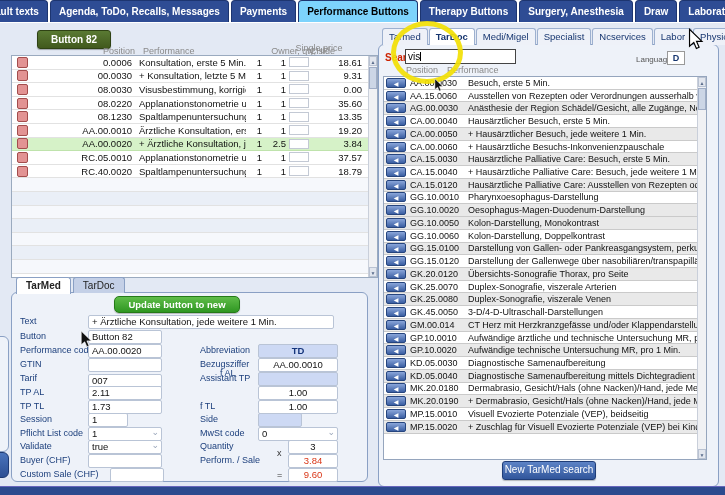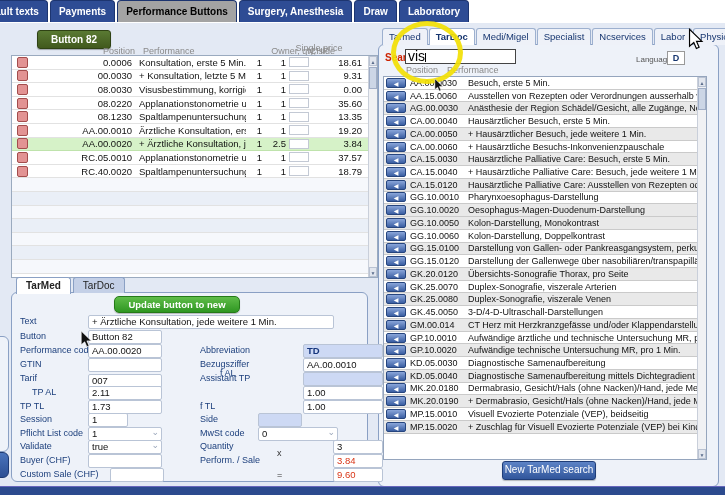--- a/index.html
+++ b/index.html
@@ -3,21 +3,21 @@
 <meta charset="utf-8">
 <style>
   html,body{margin:0;padding:0;}
   .stage{position:relative;width:725px;height:495px;background:#e3e9f4;overflow:hidden;
          font-family:"Liberation Sans",sans-serif;-webkit-font-smoothing:antialiased;}
   
   .topstrip{position:absolute;left:0;top:0;width:725px;height:23px;background:#ffffff;}
   #top-tabs{position:absolute;left:-14px;top:0;height:22px;display:flex;gap:2px;}
   .ttab{height:21px;padding:0 8px;background:#2e4c94;color:#fff;font-weight:bold;font-size:10px;
         line-height:21px;border:1px solid #1d3570;border-bottom:none;border-radius:4px 4px 0 0;white-space:nowrap;}
-  .ttab.active{background:#a3a3a3;color:#000;}
+  .ttab.active{background:#7dd3fc;color:#000;}
   
   .btn82{position:absolute;left:37px;top:30px;width:72px;height:17px;border-radius:3px;
          background:linear-gradient(#5a7a33,#41591d);border:1px solid #2f4214;color:#fff;
          font-size:10px;font-weight:bold;text-align:center;line-height:17px;box-shadow:0 1px 1px rgba(0,0,0,.3);}
   .phead{position:absolute;color:#8a8a8a;font-size:9px;white-space:nowrap;}
   .ptable{position:absolute;left:11px;top:55px;width:365px;height:221px;background:#fff;
           border:1px solid #9aaabf;}
   #perf-rows{position:absolute;left:0;top:0;right:9px;bottom:0;overflow:hidden;}
   .prow{display:flex;align-items:center;height:13.6px;background:#fff;border-bottom:1px solid #e2e2e2;
         font-size:9.5px;color:#111;box-sizing:border-box;}
@@ -46,33 +46,33 @@
         border:1px solid #8aa0c4;border-bottom:none;border-radius:3px 3px 0 0;margin-right:2px;}
   .ftab.active{background:#fff;font-weight:bold;height:16px;}
   .updbtn{position:absolute;left:114px;top:296px;width:124px;height:15px;border-radius:5px;z-index:3;
           background:linear-gradient(#5fbc49,#2f9722);border:1px solid #257a18;color:#fff;font-size:9.5px;
           font-weight:bold;text-align:center;line-height:15px;box-shadow:0 1px 1px rgba(0,0,0,.25);}
   #form-fields{position:absolute;left:0;top:0;width:725px;height:495px;pointer-events:none;}
   .flabel{position:absolute;font-size:9px;color:#1c3f7c;white-space:nowrap;z-index:3;}
   .fbox{position:absolute;height:12px;line-height:12px;background:#fff;border:1px solid #b9c4d6;
         border-radius:2px;font-size:9.5px;color:#111;padding:0 3px;white-space:nowrap;overflow:hidden;z-index:3;box-sizing:content-box;}
   .fbox.ro{background:#cdd9f4;color:#15357c;font-weight:bold;}
-  .fbox.rval{text-align:left;margin-left:45px;}
+  .fbox.rval{text-align:center;}
   .fbox.red{color:#d93516;}
   .fbox.drop .chev{position:absolute;right:2px;top:-2px;color:#9aa6ba;font-size:9px;}
   .fprefix{position:absolute;font-size:9px;color:#333;z-index:3;}
   
   .gbox.cat{left:378px;top:44px;width:339px;height:441px;}
   #cat-tabs{position:absolute;left:382px;top:28px;display:flex;z-index:3;}
   .ctab{height:16px;padding:0 6px;font-size:9.5px;line-height:16px;color:#16356f;background:#eef1f8;
         border:1px solid #9db0cf;border-bottom:none;border-radius:3px 3px 0 0;margin-right:1px;white-space:nowrap;}
   .ctab.active{background:#fff;font-weight:bold;}
   .searchlbl{position:absolute;left:385px;top:52px;color:#cc2200;font-weight:bold;font-size:10px;z-index:3;}
   .searchbox{position:absolute;left:405px;top:49px;width:105px;height:13px;background:#fff;border:1px solid #444;
-             font-size:14px;line-height:13px;padding:0 2px;z-index:3;}
+             font-size:10px;line-height:13px;padding:0 2px;z-index:3;}
   .caret{display:inline-block;width:1px;height:9px;background:#000;vertical-align:-1px;}
   .langlbl{position:absolute;left:636px;top:55px;font-size:8px;color:#555;z-index:3;}
   .langbox{position:absolute;left:667px;top:51px;width:16px;height:12px;background:#fff;border:1px solid #999;
            text-align:center;font-size:9px;font-weight:bold;color:#16356f;line-height:12px;z-index:3;}
   .chead{position:absolute;color:#8a8a8a;font-size:9px;z-index:2;}
   .clist{position:absolute;left:383px;top:76px;width:322px;height:382px;background:#fff;border:1px solid #95a5bd;}
   #cat-rows{position:absolute;left:0;top:0;right:9px;bottom:0;display:grid;grid-template-rows:repeat(30,1fr);}
   .crow{display:flex;align-items:center;border-bottom:1px solid #cacaca;background:#fff;font-size:9px;color:#111;
         box-sizing:border-box;overflow:hidden;}
   .crow.alt{background:#e9e9e9;}
@@ -94,22 +94,24 @@
   .cursor{position:absolute;z-index:60;}
 </style>
 </head>
 <body>
 
 <div class="stage">
 
   <div class="topstrip"></div>
   <div id="top-tabs">
       <div class="ttab">ault texts</div>
+      <div class="ttab">Agenda, ToDo, Recalls, Messages</div>
       <div class="ttab">Payments</div>
       <div class="ttab active">Performance Buttons</div>
+      <div class="ttab">Therapy Buttons</div>
       <div class="ttab">Surgery, Anesthesia</div>
       <div class="ttab">Draw</div>
       <div class="ttab">Laboratory</div>
     </div>
 
   <div class="lsliver-box"></div>
   <div class="lsliver-btn"></div>
 
   <div class="btn82">Button 82</div>
   <div class="phead" style="left:62px;top:46px;width:73px;text-align:right;">Position</div>
@@ -268,21 +270,21 @@
       <div class="flabel" style="left: 200px; top: 345px;">Abbreviation</div>
       <div class="fbox ro rval" style="left: 258px; top: 344px; width: 72px;">TD</div>
       <div class="flabel" style="left: 20px; top: 359px;">GTIN</div>
       <div class="fbox" style="left: 88px; top: 358px; width: 66px;"></div>
       <div class="flabel" style="left: 200px; top: 359px;">Bezugsziffer</div>
       <div class="fbox rval" style="left: 258px; top: 358px; width: 72px;">AA.00.0010</div>
       <div class="flabel" style="left: 20px; top: 373px;">Tarif</div>
       <div class="fbox" style="left: 88px; top: 374px; width: 66px;">007</div>
       <div class="flabel" style="left: 200px; top: 373px;">Assistant TP</div>
       <div class="fbox ro rval" style="left: 258px; top: 372px; width: 72px;"></div>
-      <div class="flabel" style="left: 32px; top: 387px;">TP AL</div>
+      <div class="flabel" style="left: 20px; top: 387px;">TP AL</div>
       <div class="fbox" style="left: 88px; top: 386px; width: 66px;">2.11</div>
       <div class="flabel" style="left: 200px; top: 368px; margin-left: 20px;">f AL</div>
       <div class="fbox rval" style="left: 258px; top: 386px; width: 72px;">1.00</div>
       <div class="flabel" style="left: 20px; top: 401px;">TP TL</div>
       <div class="fbox" style="left: 88px; top: 400px; width: 66px;">1.73</div>
       <div class="flabel" style="left: 200px; top: 401px;">f TL</div>
       <div class="fbox rval" style="left: 258px; top: 400px; width: 72px;">1.00</div>
       <div class="flabel" style="left: 20px; top: 414px;">Session</div>
       <div class="fbox" style="left: 88px; top: 413px; width: 32px;">1</div>
       <div class="flabel" style="left: 200px; top: 414px;">Side</div>

